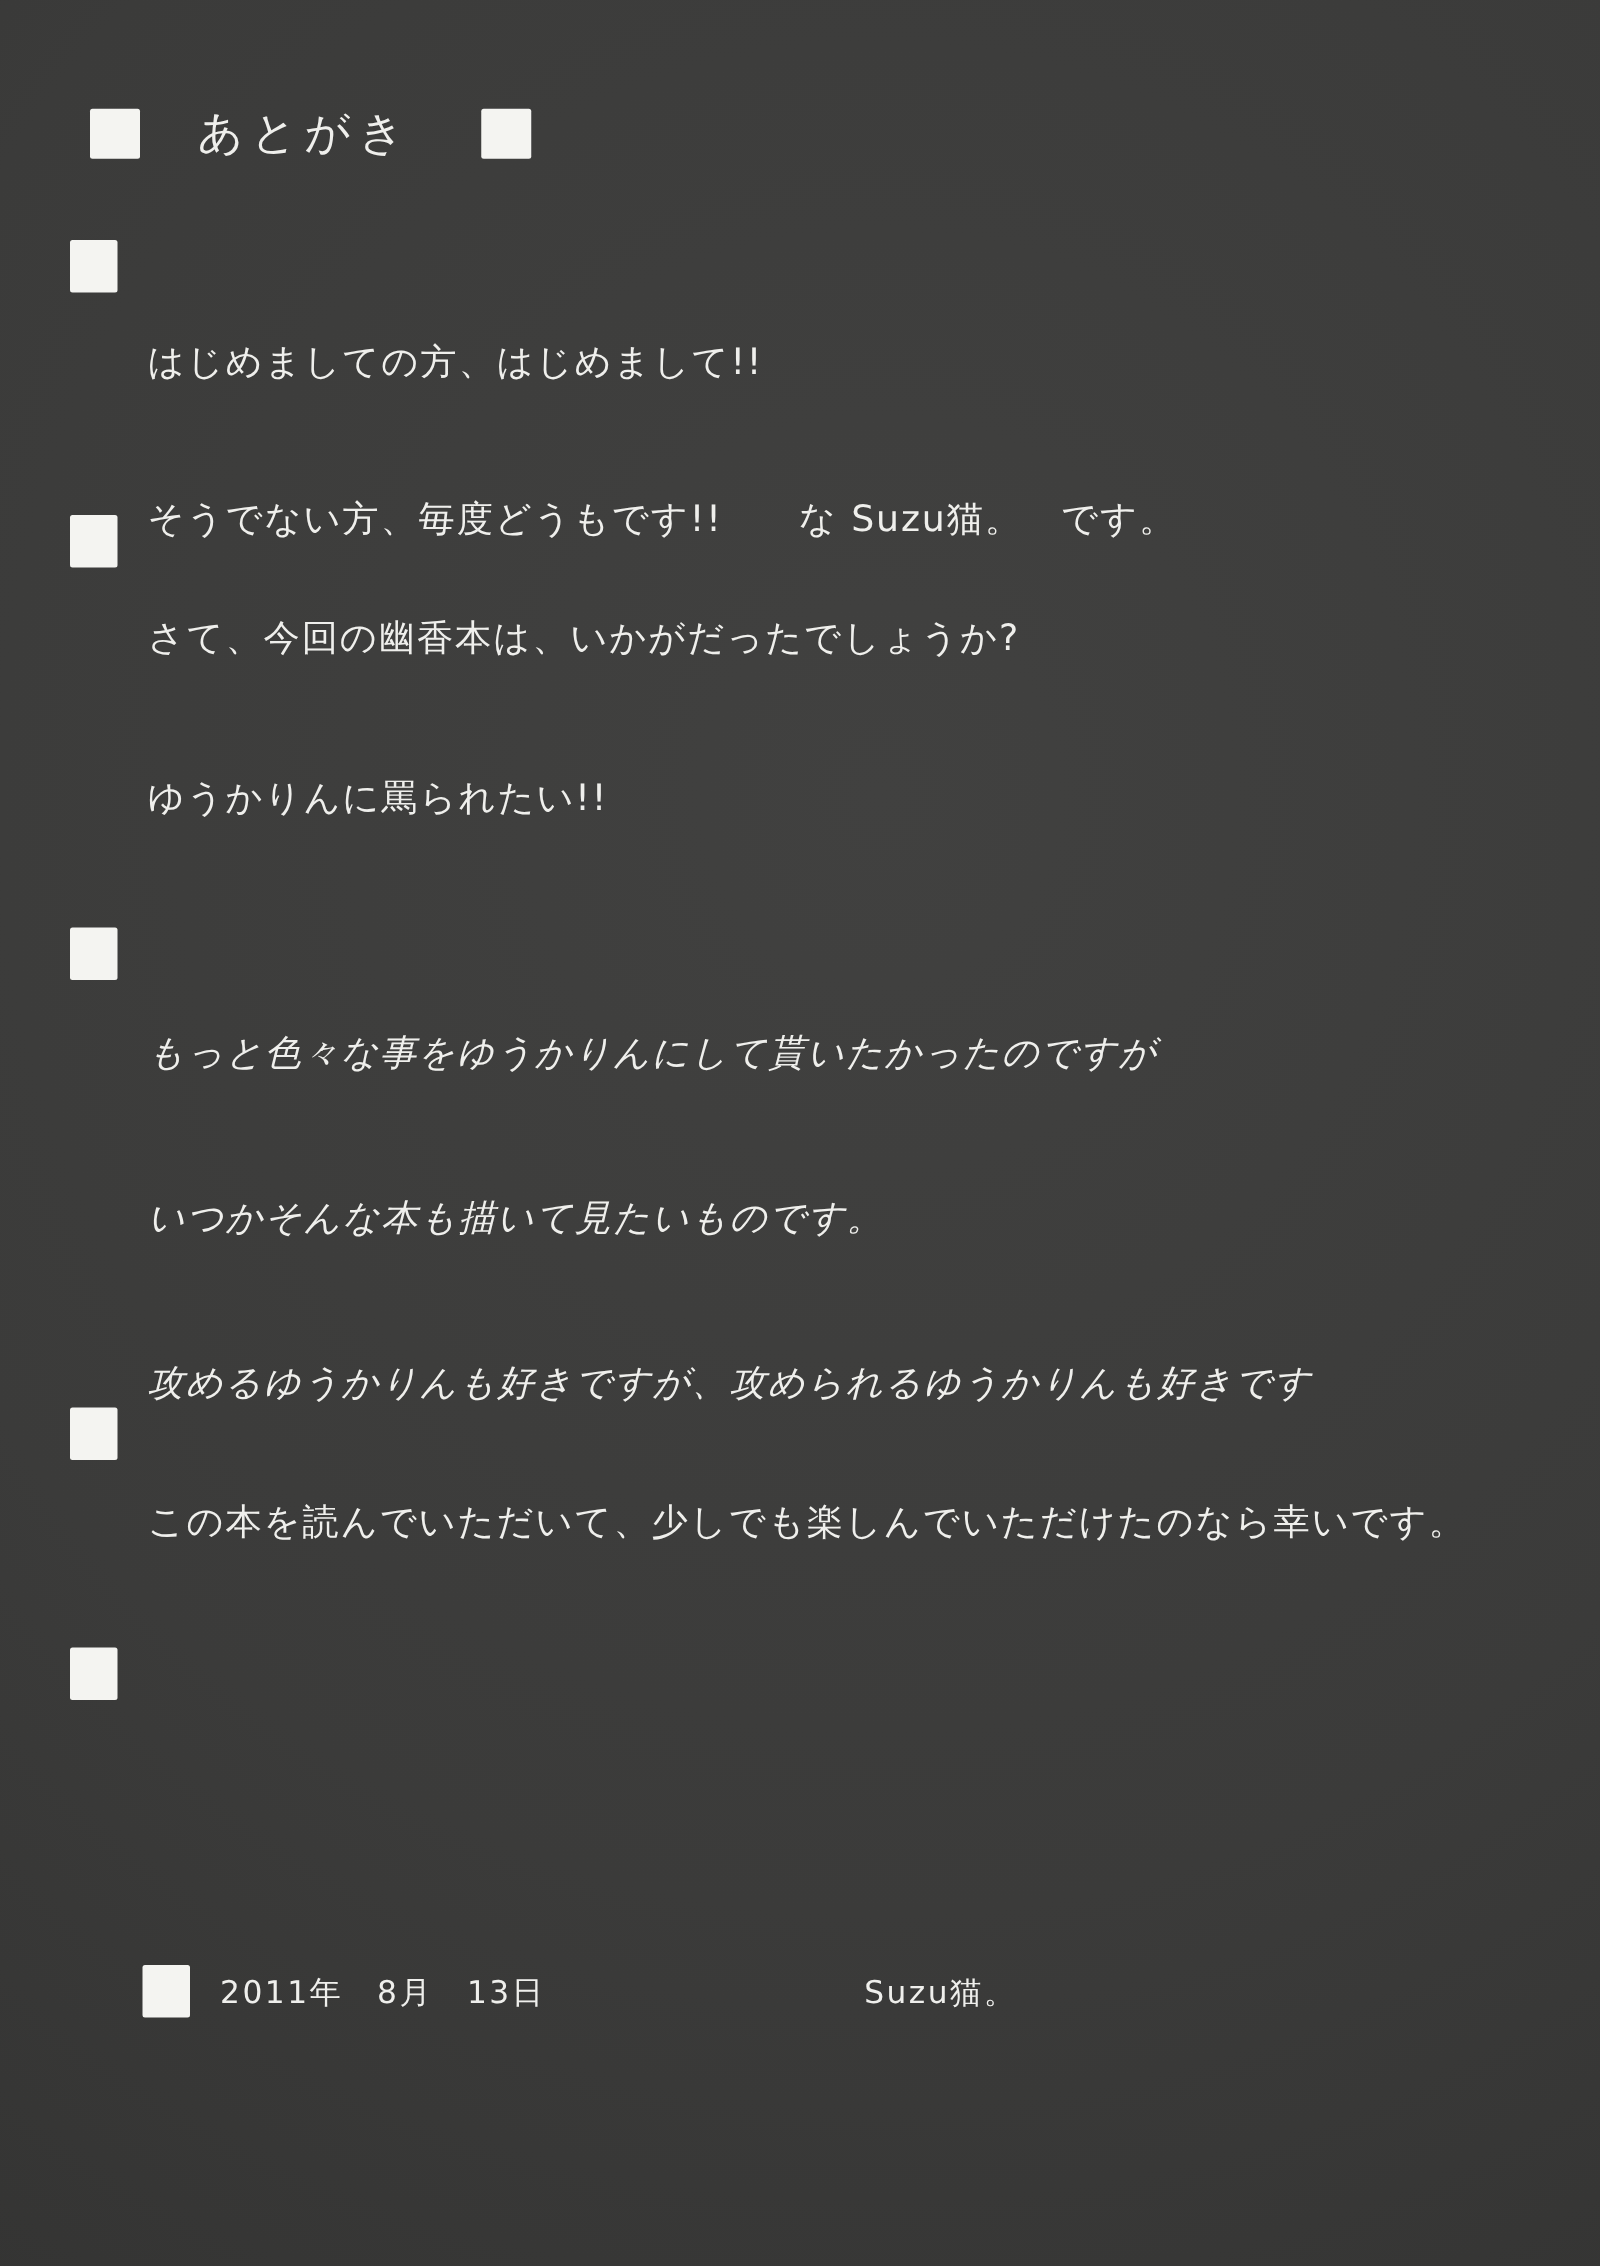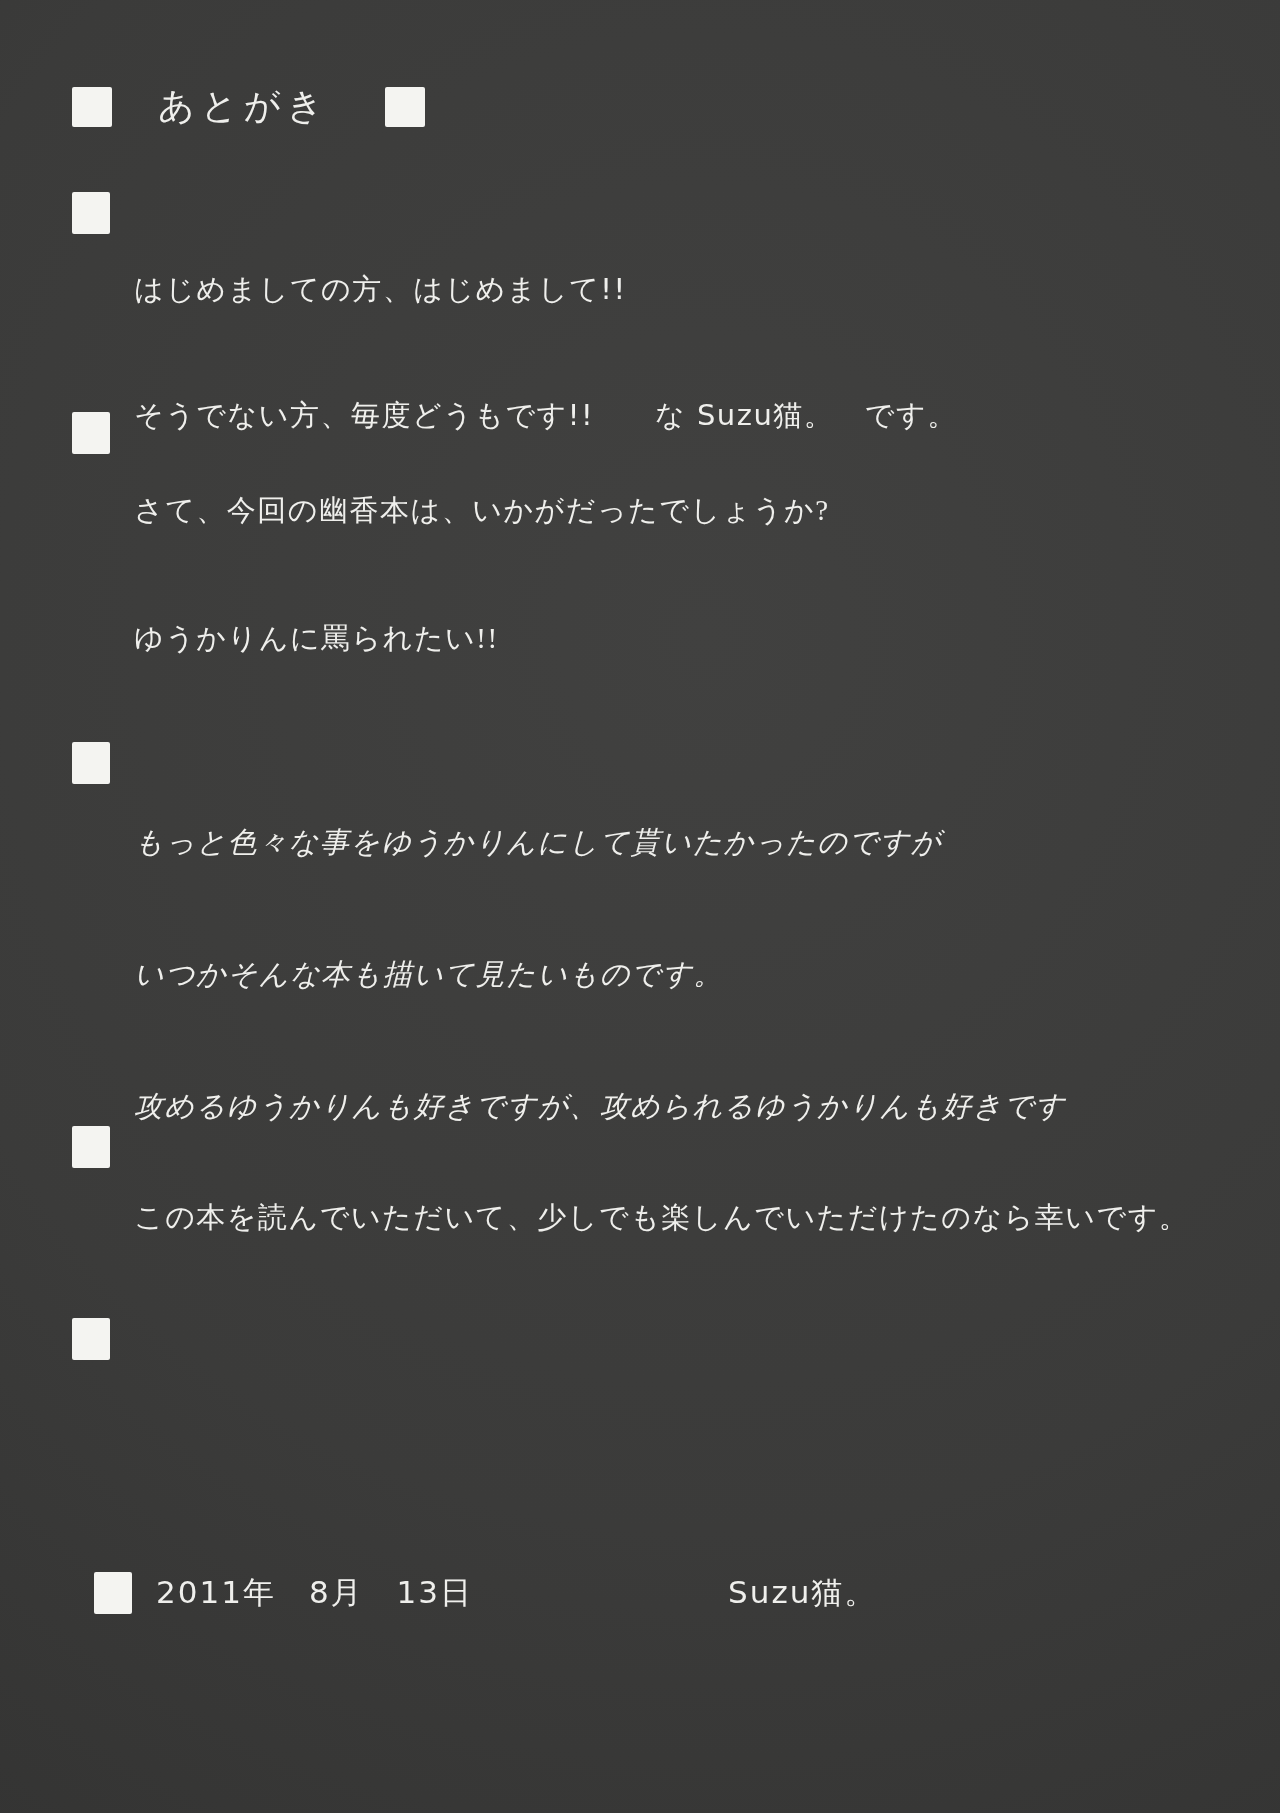--- a/index.html
+++ b/index.html
@@ -29,44 +29,44 @@
     width: 38px;
     height: 42px;
     background: #f4f4f1;
     border-radius: 2px;
     flex: none;
   }
   .title-row .sq { width: 40px; height: 40px; }
   .title-row .title-text { margin: 0 56px 0 46px; }
   .section {
     position: absolute;
-    left: 72px;
+    left: 56px;
     display: flex;
     align-items: flex-start;
     justify-content: center;
   }
   .section .sq { margin-top: 0; }
   .section .lines {
     margin-left: 24px;
     font-size: 29px;
     letter-spacing: 1.5px;
     white-space: pre;
   }
   .s1 .line { line-height: 58px; }
-  .s2 .line { line-height: 60px; font-family: Liberation Serif, serif; }
+  .s2 .line { line-height: 60px; }
   .s3 .line { line-height: 64px; font-style: italic; }
   .s4 .line { line-height: 46px; }
   .s5 .line { line-height: 72px; }
   .footer-row {
     position: absolute;
     top: 1572px;
-    left: 60px;
+    left: 80px;
     display: flex;
     align-items: center;
-    font-size: 31px;
+    font-size: 25px;
     letter-spacing: 2px;
     white-space: pre;
     padding-left: 34px;
   }
   .footer-row .date { margin-left: 24px; }
   .footer-row .signature { margin-left: 255px; }
 </style>
 </head>
 <body>
 

